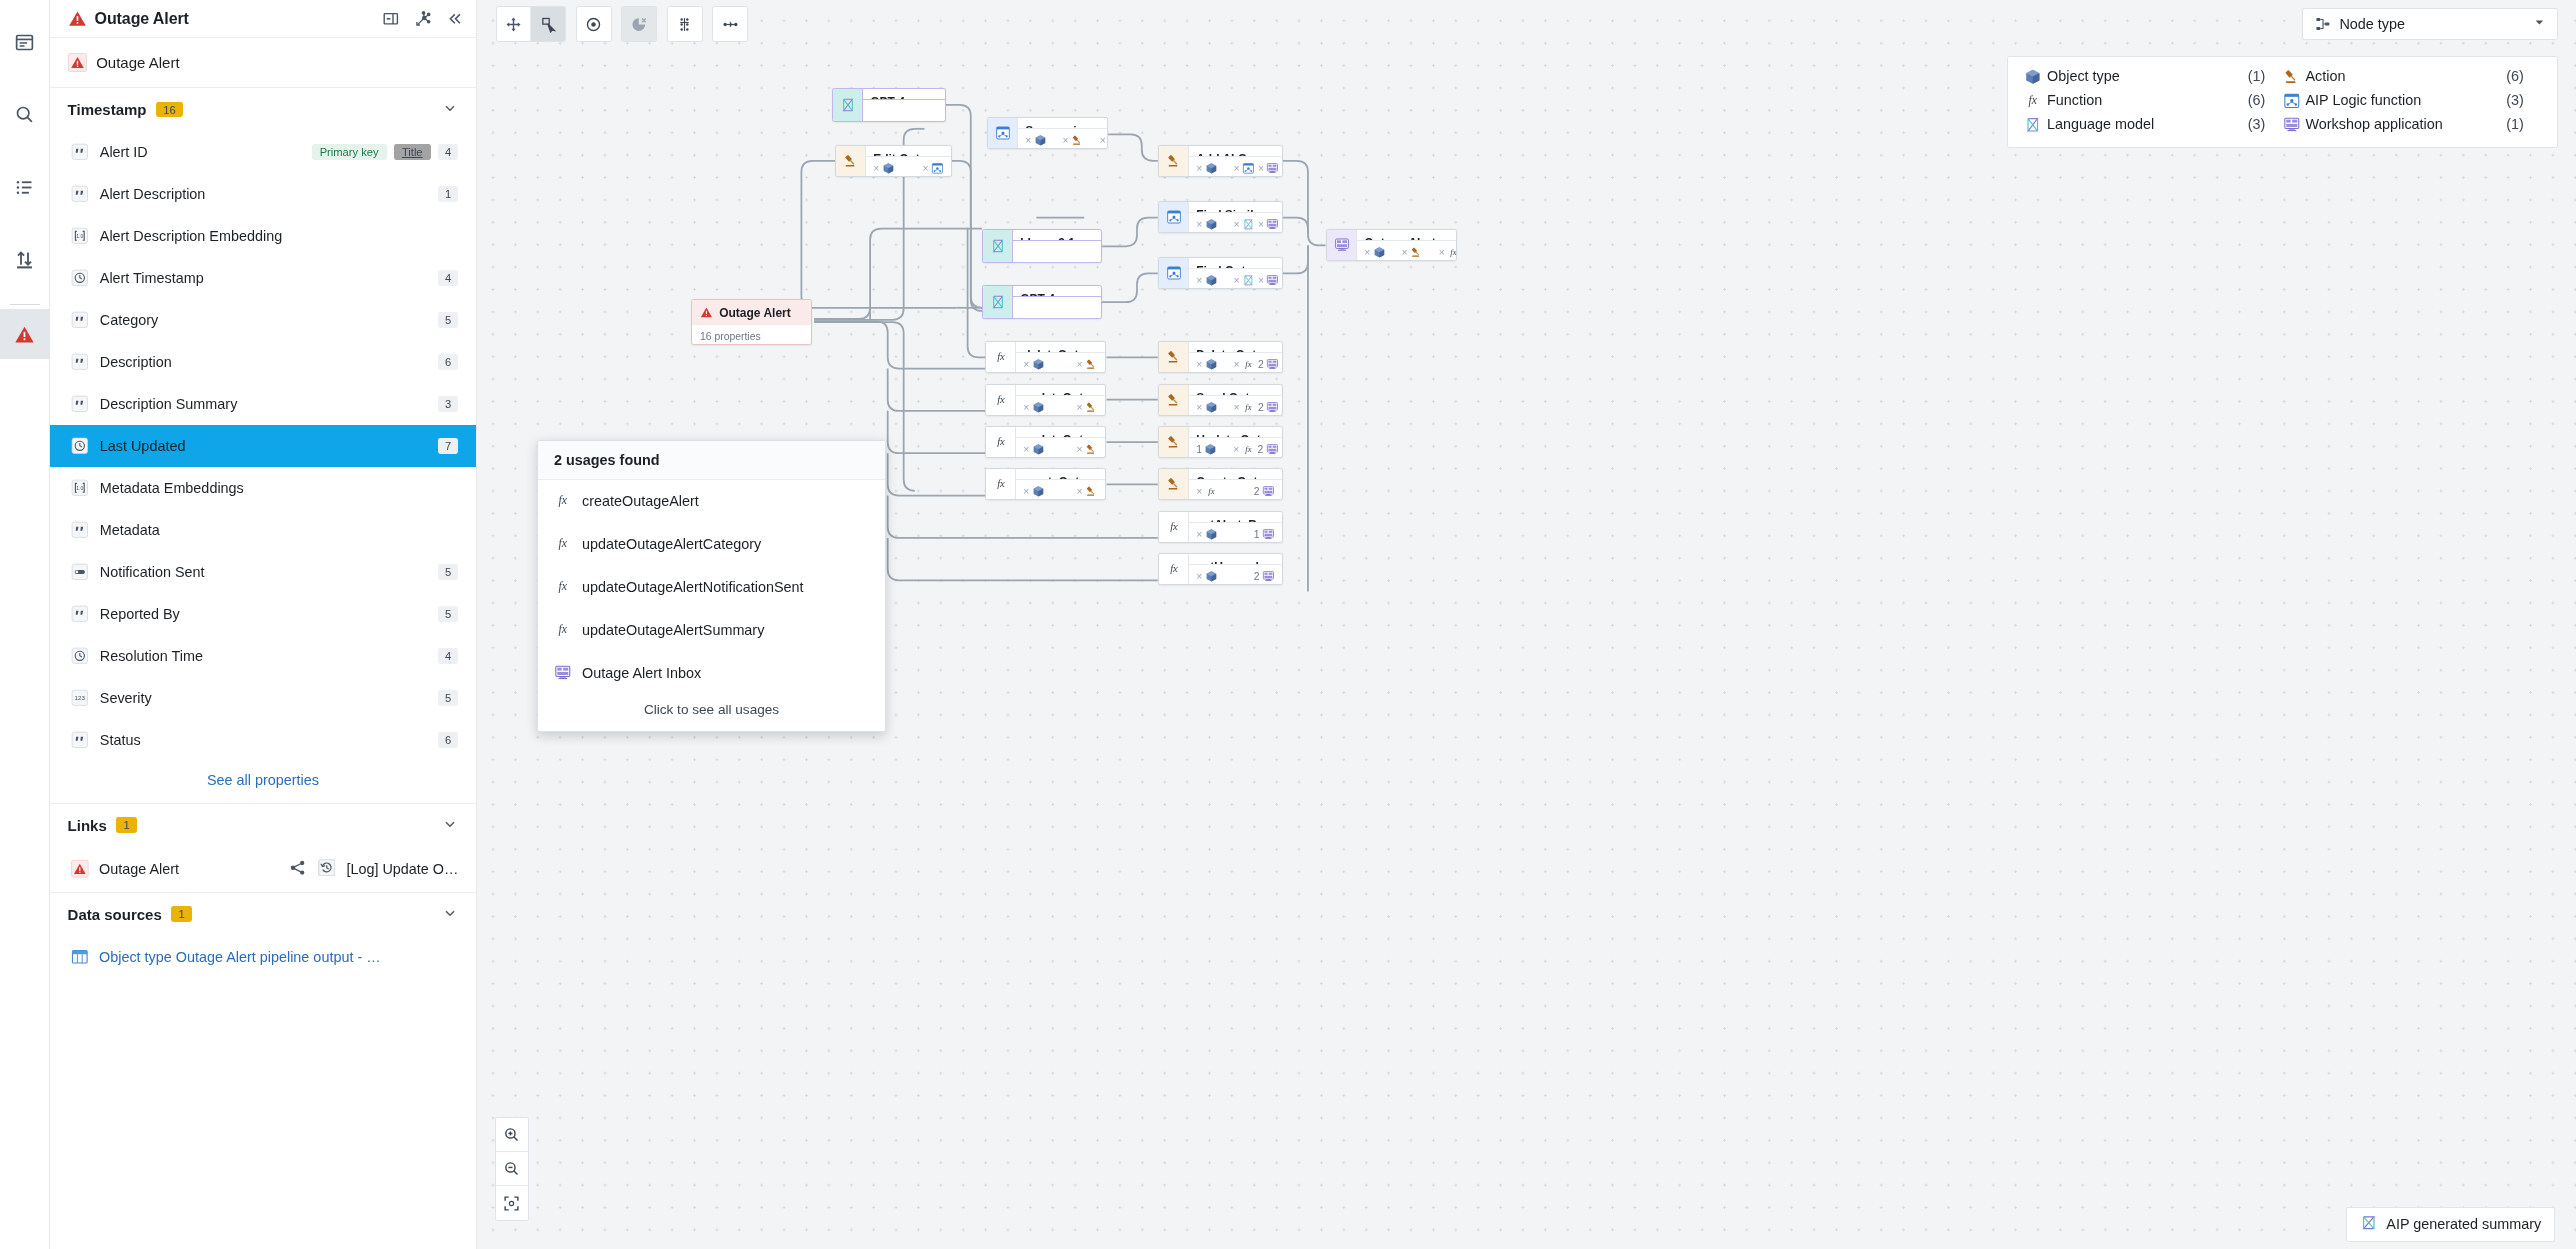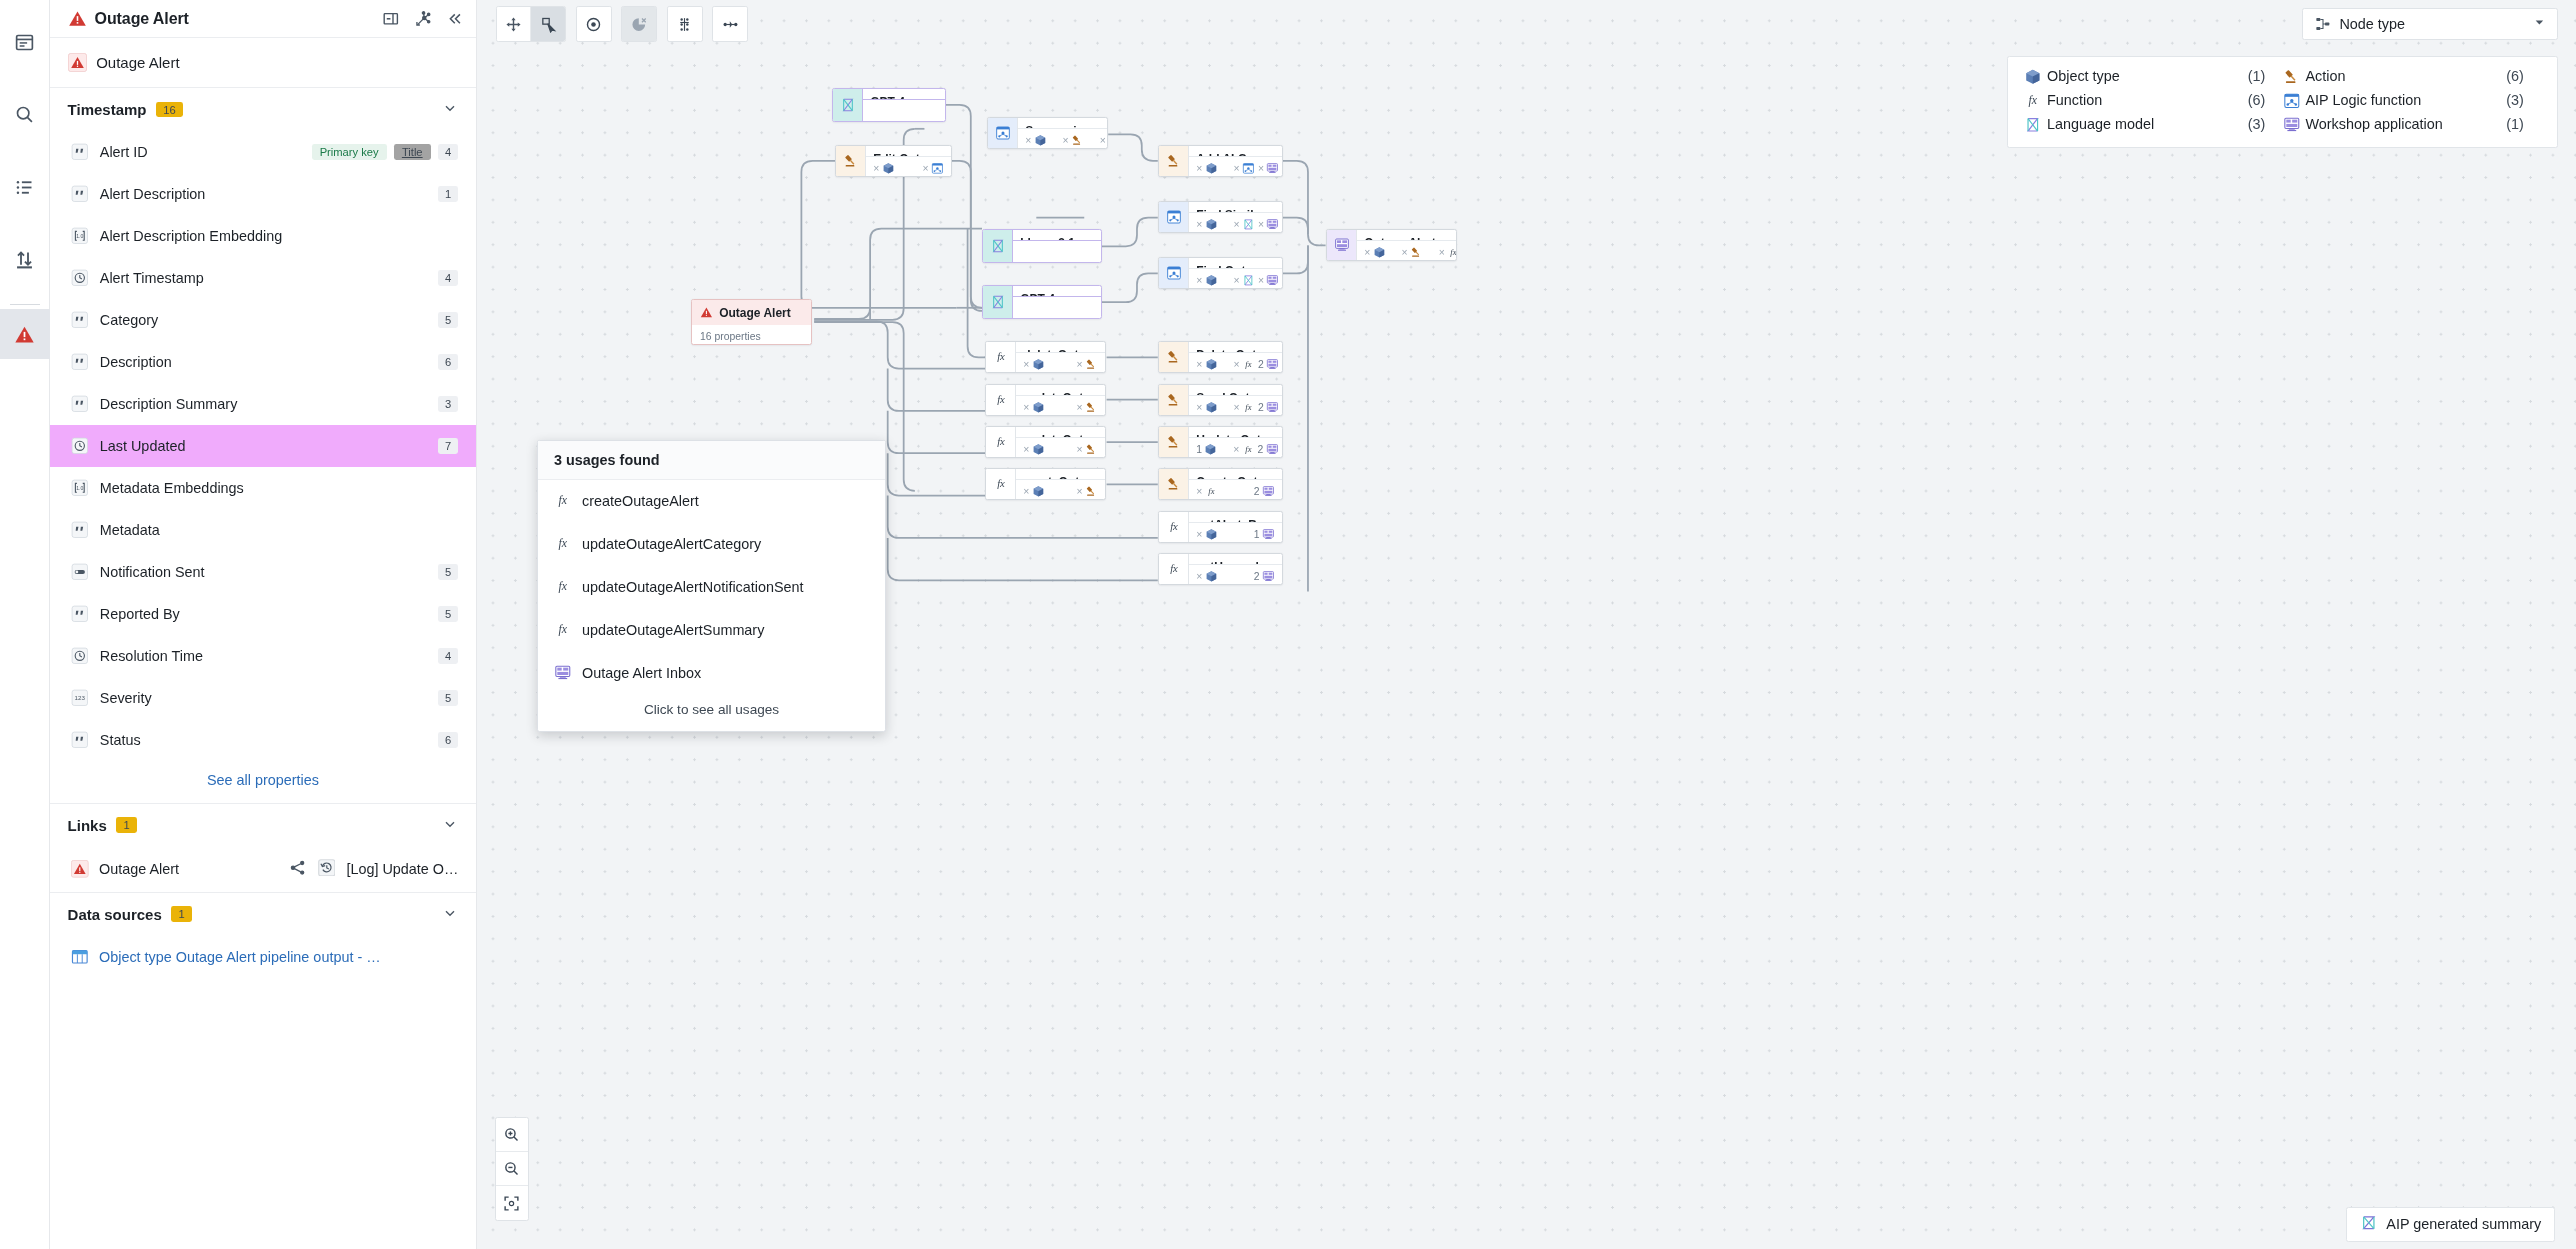--- a/index.html
+++ b/index.html
@@ -64,21 +64,21 @@
     background: #eab308; color: #3d4752; font-size: 11.2px;
     padding: 1.6px 7.2px; border-radius: 2.4px; min-width: 17.6px; text-align: center;
     font-weight: 400;
   }
   .chev { margin-left: auto; }
 
   .prop-row {
     height: 42px; display: flex; align-items: center; gap: 11.2px;
     padding: 0 17.6px 0 21px; font-size: 14.4px; cursor: pointer; position: relative;
   }
-  .prop-row.highlighted { background: #f0abfc; }
+  .prop-row.highlighted { background: #0ea5e9; }
   .prop-name { white-space: nowrap; }
   .prop-tags { margin-left: auto; display: flex; align-items: center; gap: 7.2px; }
   .tag-green {
     background: #e6f3ec; color: #1a7a48; font-size: 11.2px;
     padding: 2.4px 8px; border-radius: 2.4px;
   }
   .tag-grey {
     background: #a3a3a3; color: #3d4752; font-size: 11.2px;
     padding: 2.4px 8px; border-radius: 2.4px; text-decoration: underline;
   }
@@ -543,21 +543,21 @@
       <svg width="17.6" height="17.6" viewBox="0 0 24 24">
         <rect x="2" y="3.5" width="20" height="17" rx="1.5" fill="#fff" stroke="#4a88d6" stroke-width="1.6"></rect>
         <rect x="2" y="3.5" width="20" height="5" fill="#4a9ee0"></rect>
         <line x1="8.7" y1="8.5" x2="8.7" y2="20.5" stroke="#4a88d6" stroke-width="1.3"></line>
         <line x1="15.3" y1="8.5" x2="15.3" y2="20.5" stroke="#4a88d6" stroke-width="1.3"></line>
       </svg>
       <span class="ds-text">Object type Outage Alert pipeline output - …</span>
     </div>
 
     <div class="usages-popup">
-      <div class="usages-head">3 usages found</div>
+      <div class="usages-head">2 usages found</div>
       <div id="usages-list">
           <div class="usage-item">
             <svg width="17.6" height="17.6" viewBox="0 0 24 24" style="font-size:18px">
               <text x="12" y="17" font-size="16" fill="#3b4754" text-anchor="middle" font-style="italic" font-family="serif">fx</text>
             </svg>
             <span>createOutageAlert</span>
           </div>
           <div class="usage-item">
             <svg width="17.6" height="17.6" viewBox="0 0 24 24" style="font-size:18px">
               <text x="12" y="17" font-size="16" fill="#3b4754" text-anchor="middle" font-style="italic" font-family="serif">fx</text>

